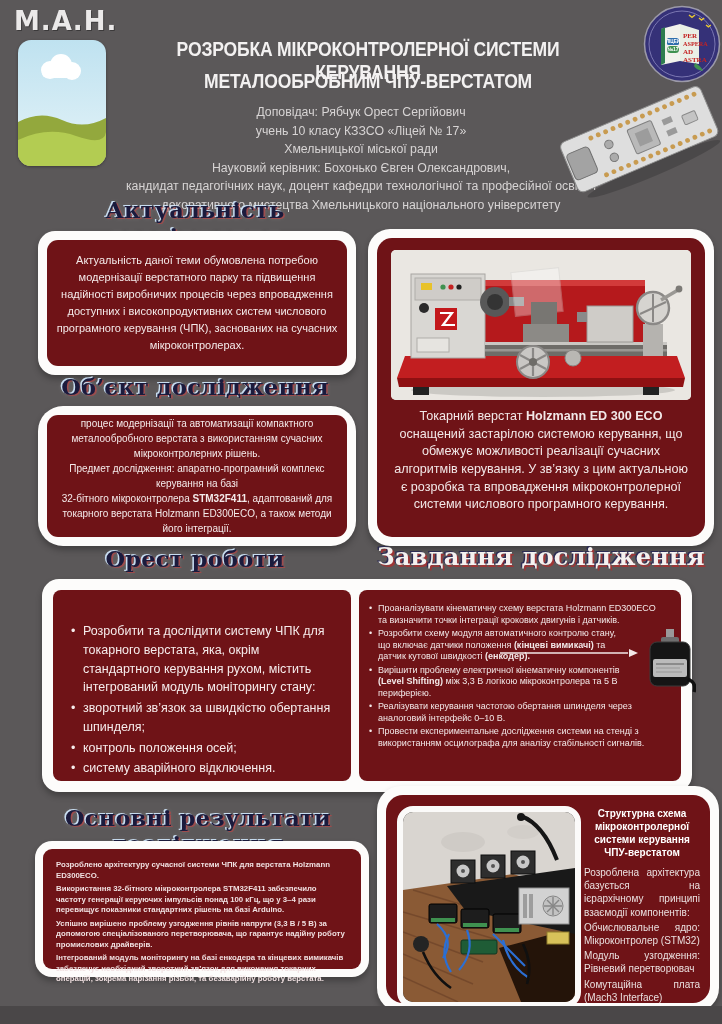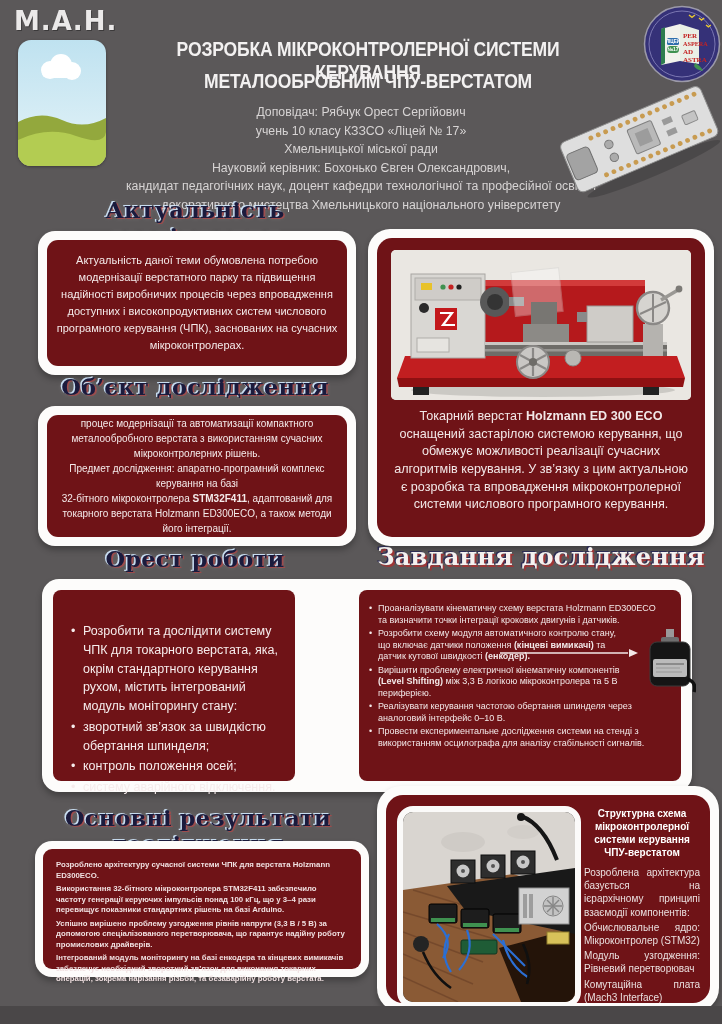--- a/index.html
+++ b/index.html
@@ -31,42 +31,42 @@
   .h-act{left:30px;top:197px;width:330px;}
   .h-obj{left:30px;top:374px;width:330px;}
   .h-goal{left:30px;top:546px;width:330px;}
   .h-tasks{left:368px;top:542px;width:346px;}
   .h-results{left:22px;top:805px;width:352px;}
 
   
   .wbox{background:#fdfcfb;border-radius:17px;box-shadow:0 4px 6px rgba(0,0,0,.28);}
   .rbox{position:absolute;inset:9px;background:#6f1317;border-radius:11px;}
   .box-act{left:38px;top:231px;width:318px;height:144px;}
-  .box-obj{left:38px;top:406px;width:318px;height:140px;}
+  .box-obj{left:38px;top:406px;width:318px;height:140px;border-radius:25px;}
   .box-machine{left:368px;top:229px;width:346px;height:317px;border-radius:22px;}
   .box-machine .rbox{border-radius:15px;}
   .box-mid{left:42px;top:579px;width:650px;height:213px;}
   .box-results{left:35px;top:841px;width:334px;height:136px;}
   .box-scheme{left:377px;top:786px;width:342px;height:226px;border-radius:24px;}
   .box-scheme .rbox{border-radius:17px;}
 
   .center-text{position:absolute;inset:0;display:flex;align-items:center;justify-content:center;
                padding:8px 8px;text-align:center;color:#f4eaea;}
   .box-act p{font-size:11px;line-height:1.55;margin:0;}
   .box-obj p{font-size:10px;line-height:1.5;margin:0;white-space:pre-line;}
   .bseg{font-weight:800;}
 
   
   .lathe-wrap{position:absolute;left:14px;top:12px;width:300px;height:150px;background:#eae7e2;
               border-radius:5px;overflow:hidden;}
   .machine-caption{position:absolute;left:13px;right:13px;top:170px;margin:0;text-align:center;
                    color:#f2e8e8;font-size:12.6px;line-height:1.4;}
 
   
-  .goal-red{position:absolute;left:11px;top:11px;width:242px;height:191px;background:#6f1317;border-radius:8px;}
+  .goal-red{position:absolute;left:11px;top:11px;width:298px;height:191px;background:#6f1317;border-radius:8px;}
   .tasks-red{position:absolute;left:317px;top:11px;width:322px;height:191px;background:#6f1317;border-radius:8px;}
   .goal-red ul{margin:0;padding:32px 14px 8px 18px;list-style:none;color:#f6ecec;
                font-size:12.5px;line-height:1.5;}
   .goal-red li{padding-left:12px;position:relative;margin-bottom:2px;}
   .goal-red li::before{content:"•";position:absolute;left:0;top:0;}
   .tasks-red ul{margin:0;padding:13px 14px 6px 10px;list-style:none;color:#f3e9e9;
                 font-size:9px;line-height:1.28;}
   .tasks-red li{padding-left:9px;position:relative;margin-bottom:2px;}
   .tasks-red li::before{content:"•";position:absolute;left:0;top:0;}
   .tasks-red li:nth-child(2){padding-right:50px;}

